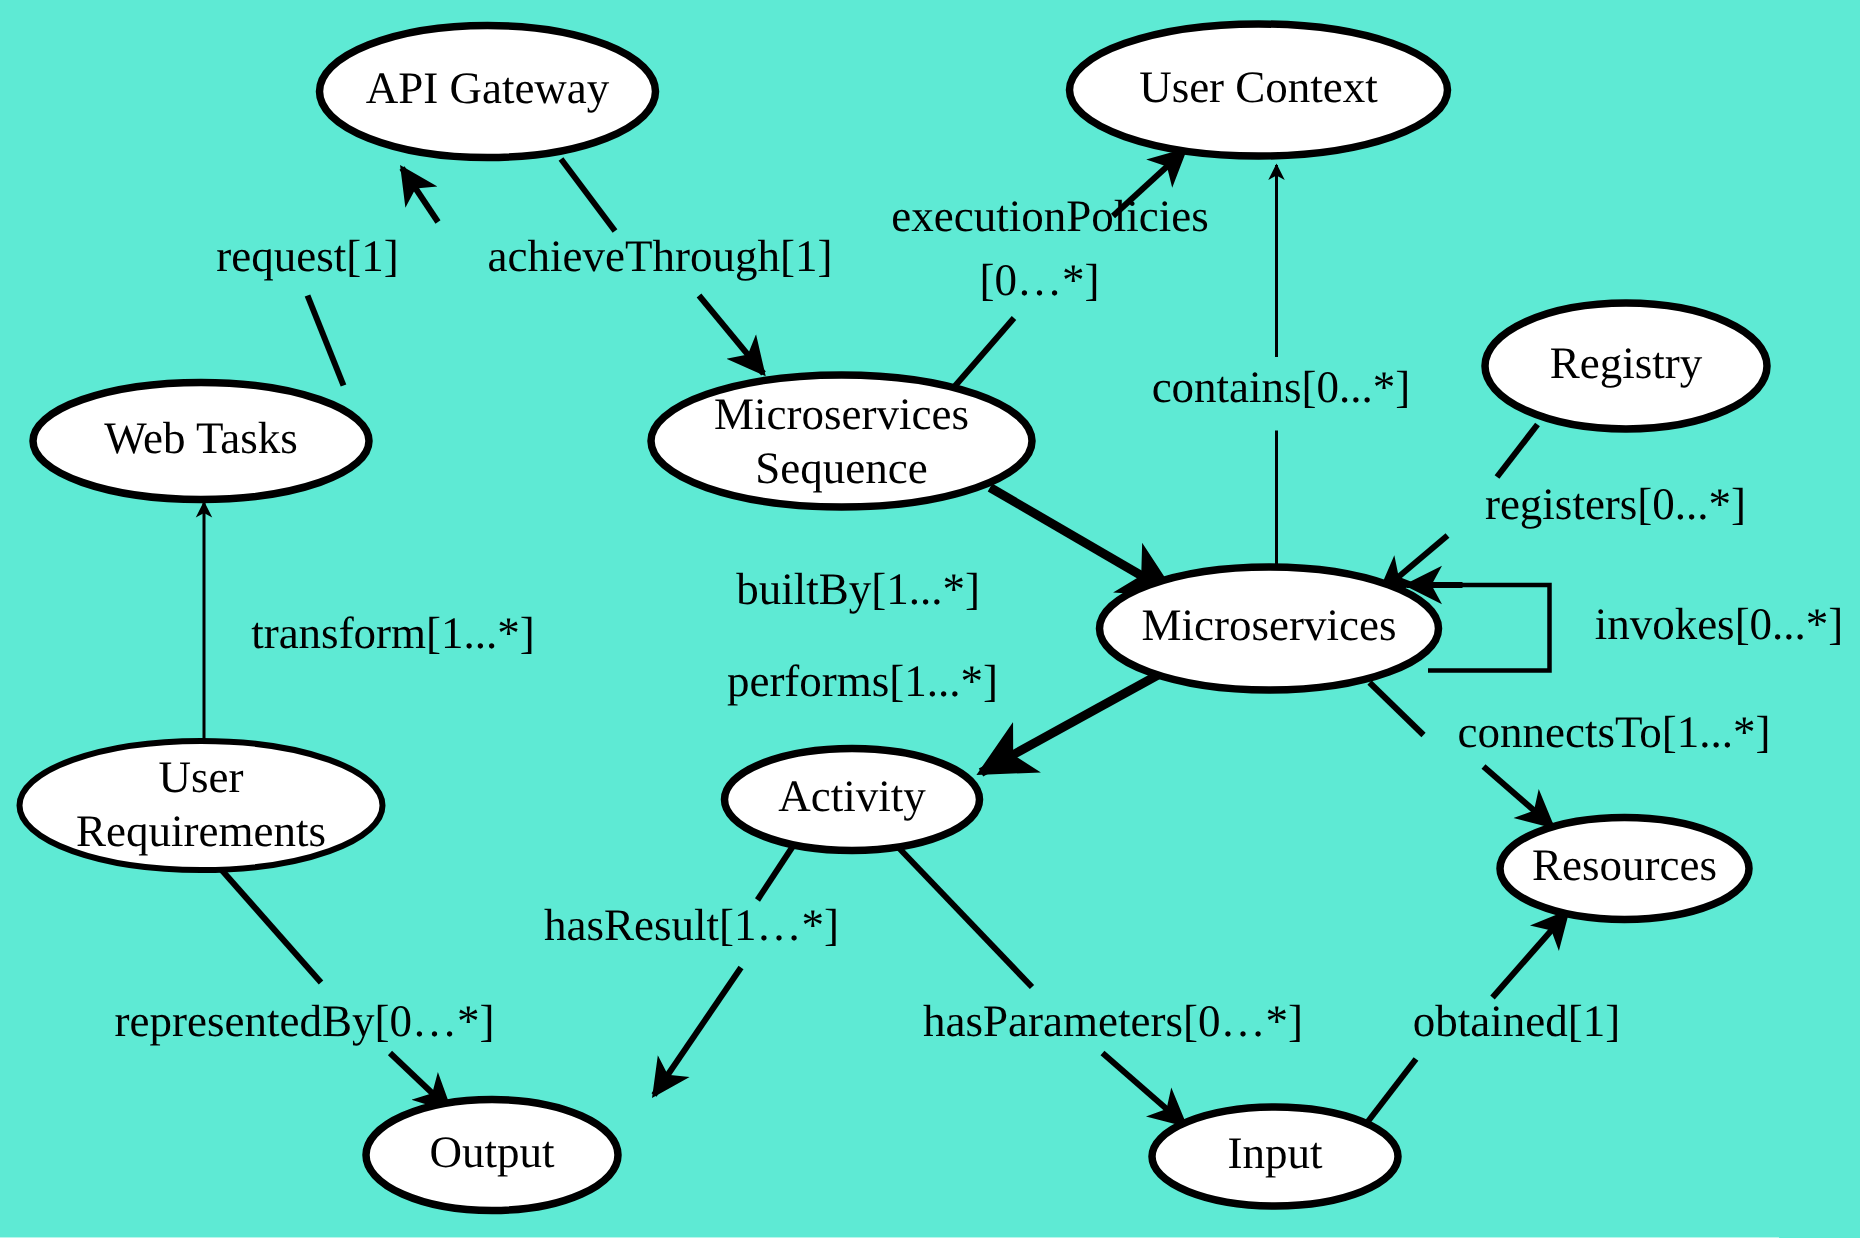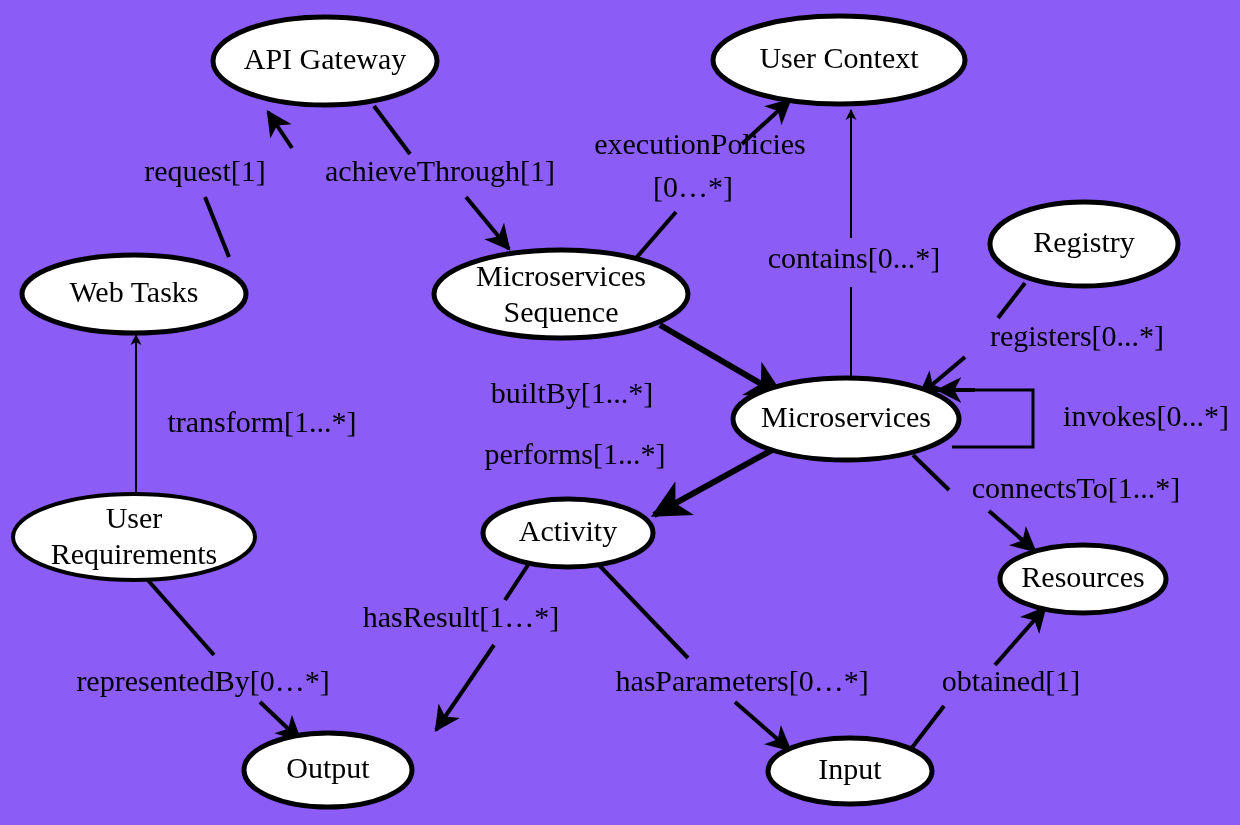--- a/index.html
+++ b/index.html
@@ -7,21 +7,21 @@
     padding: 0;
     background: #ffffff;
   }
   body {
     font-family: "Liberation Serif", "DejaVu Serif", serif;
   }
   #diagram-root {
     position: relative;
     width: 1240px;
     height: 825px;
-    background: #8b5cf6;
+    background: #5eead4;
     overflow: hidden;
   }
   #diagram-svg {
     position: absolute;
     top: 0;
     left: 0;
     width: 1240px;
     height: 825px;
   }
   .node-ellipse {

